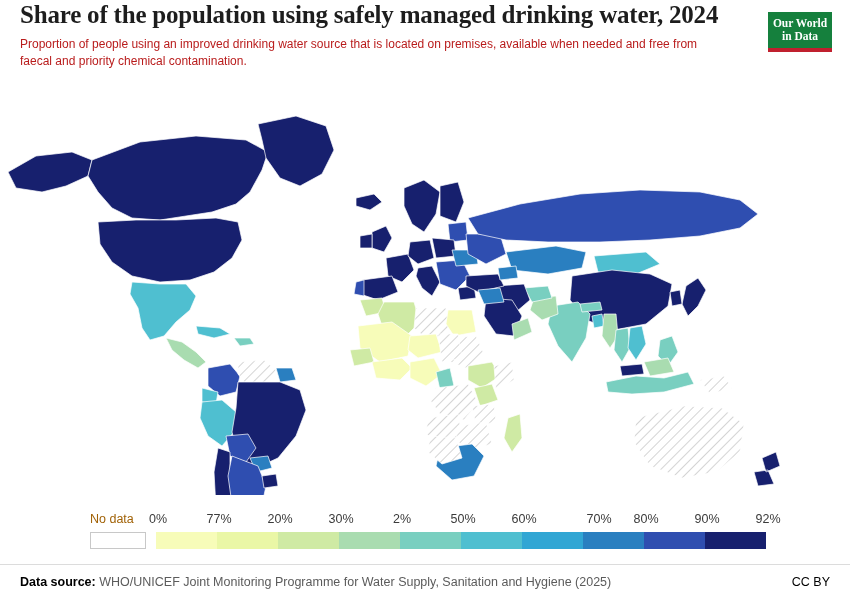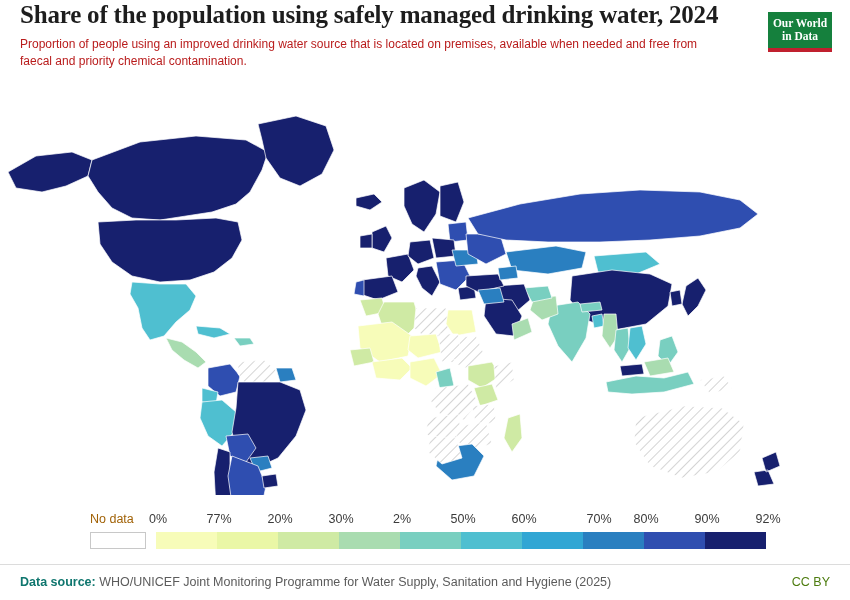--- a/index.html
+++ b/index.html
@@ -128,27 +128,27 @@
     border-top: 1px solid #dcdcdc;
     box-sizing: border-box;
   }
   .footer-left {
     position: absolute;
     left: 20px;
     top: 10px;
     font-size: 12.5px;
     color: #5b5b5b;
   }
-  .footer-left b { color: #0f766e; }
+  .footer-left b { color: #000000; }
   .footer-right {
     position: absolute;
     right: 20px;
     top: 10px;
     font-size: 12.5px;
-    color: #4d7c0f;
+    color: #000000;
   }
   .inline { display: inline; }
 </style>
 </head>
 <body>
 
 <div class="page">
 
   <div class="header">
     <h1 class="title">Share of the population using safely managed drinking water, 2024</h1>

